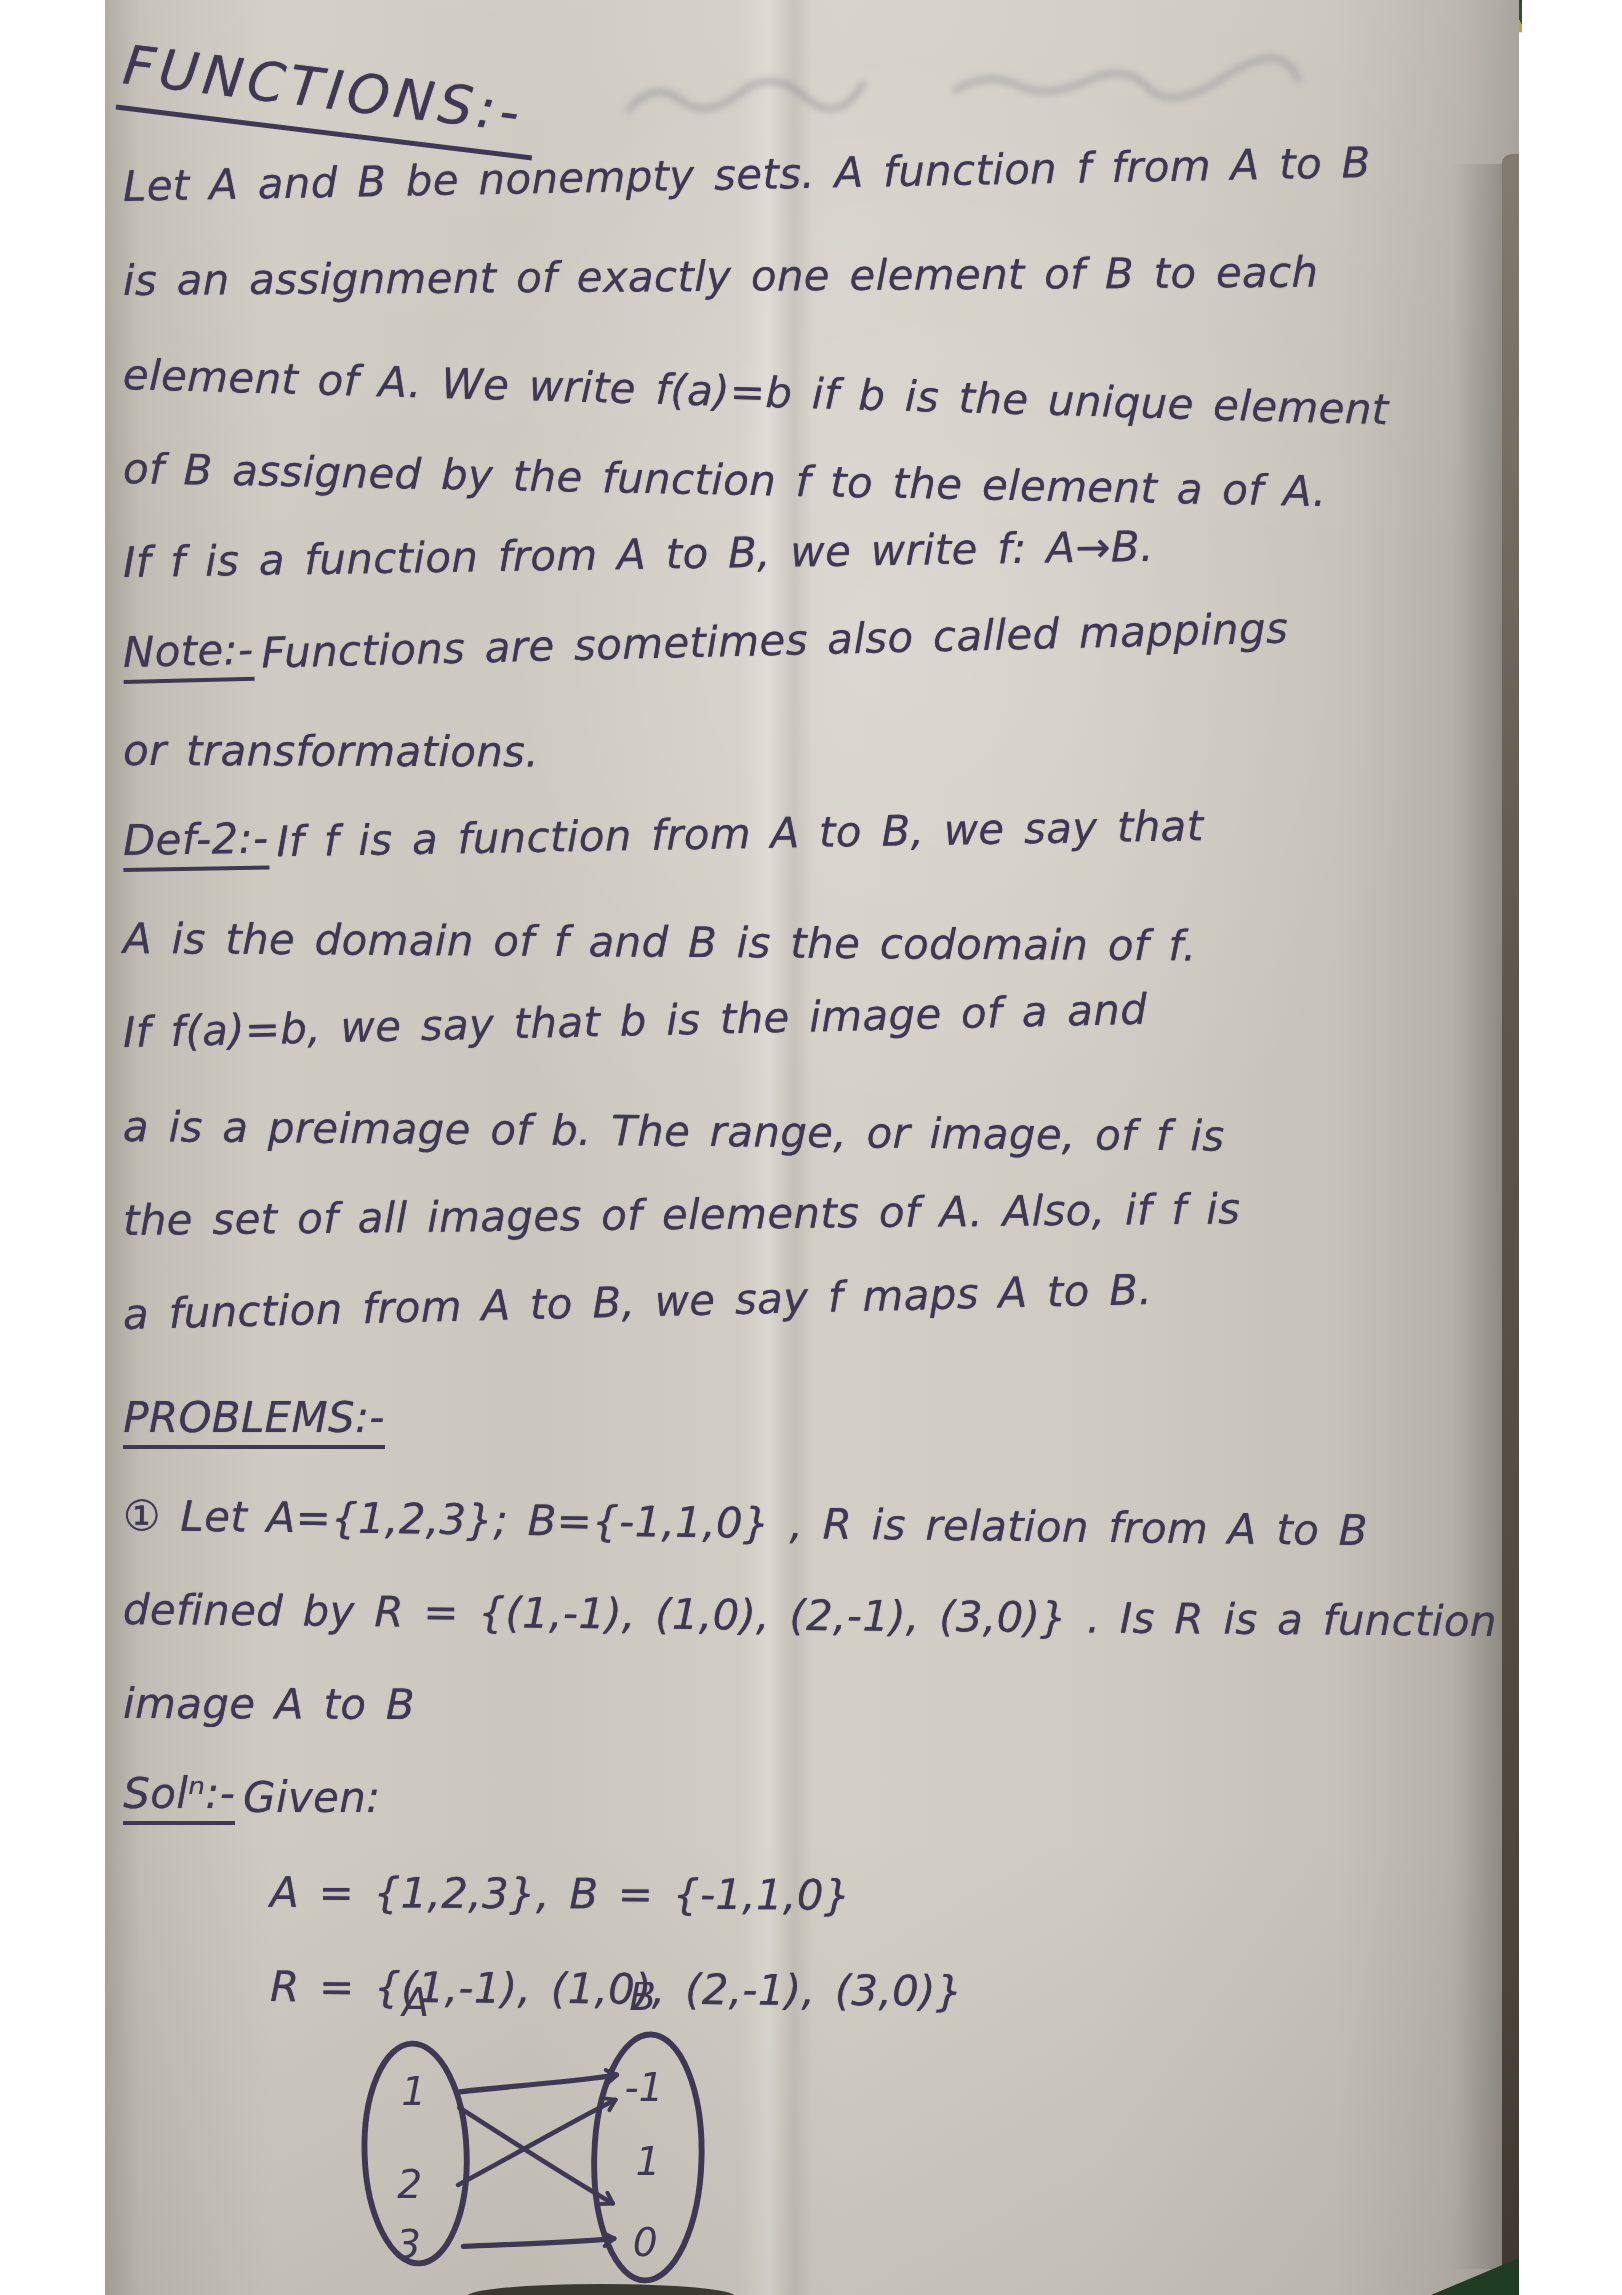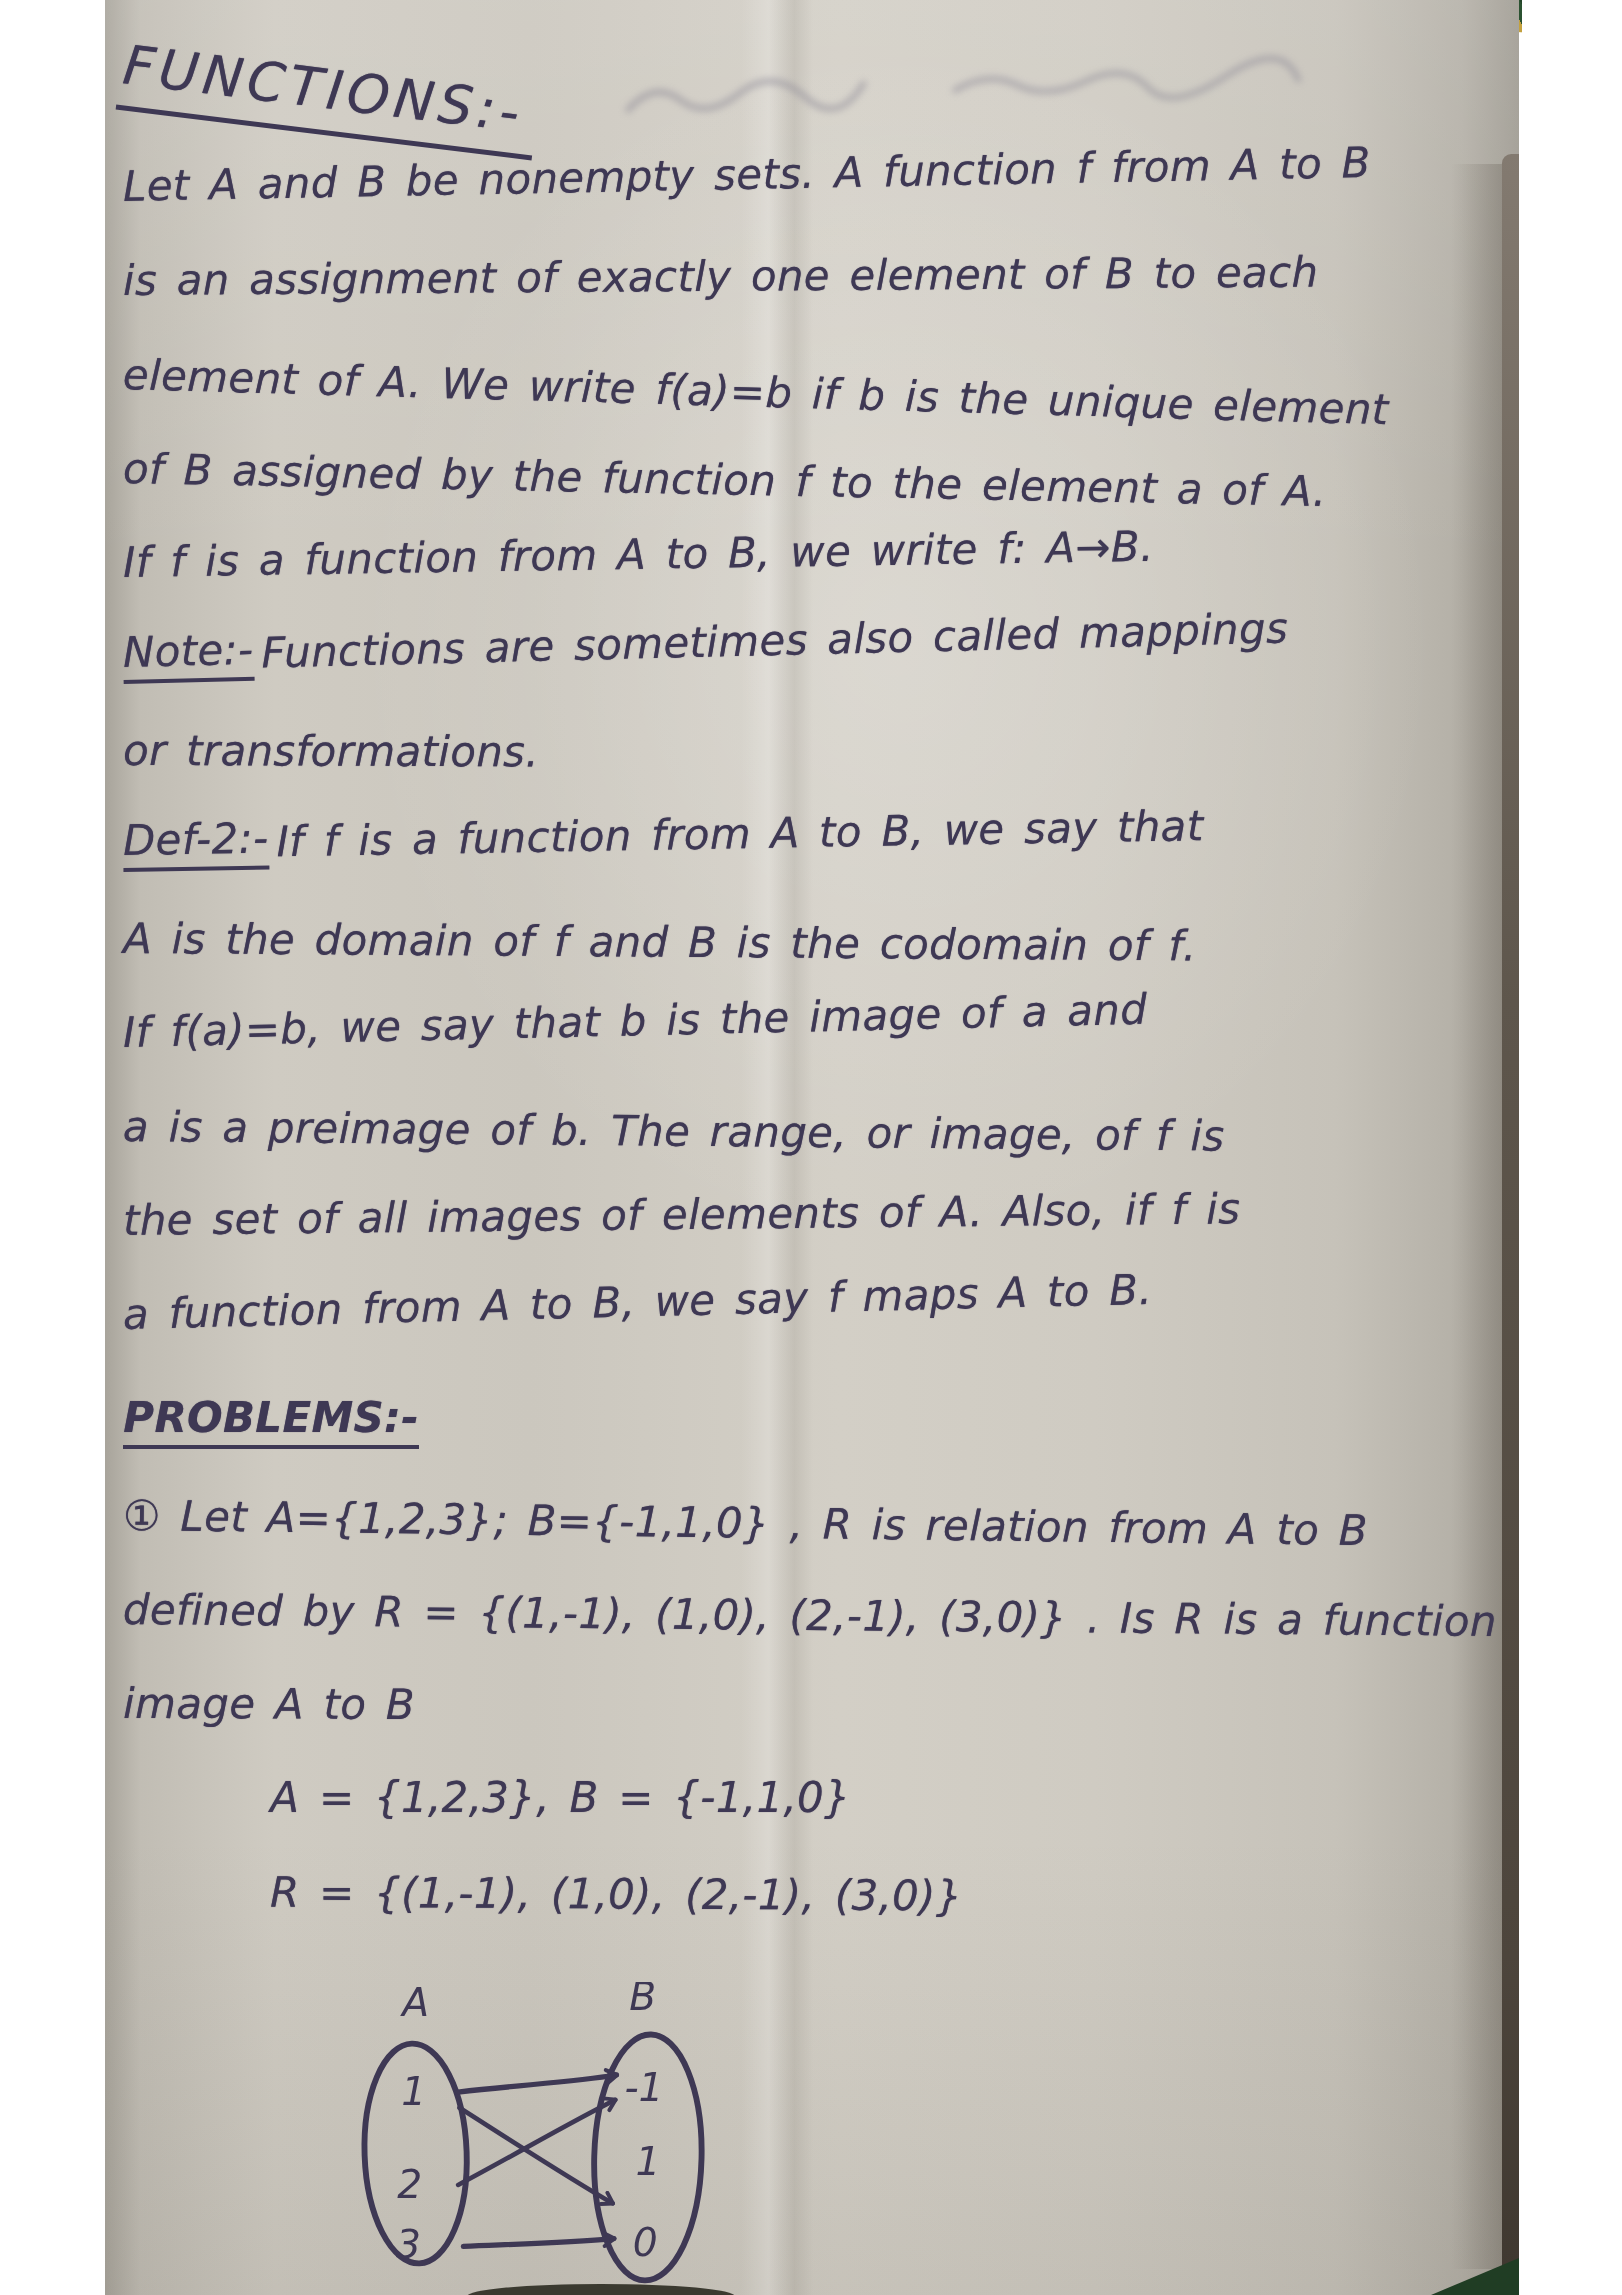--- a/index.html
+++ b/index.html
@@ -106,21 +106,21 @@
   .line:nth-child(4){transform:rotate(1.1deg);}
   .line:nth-child(5){transform:rotate(-0.9deg);}
   .line:nth-child(6){transform:rotate(-1.4deg);}
   .line:nth-child(7){transform:rotate(0.2deg);}
   .line:nth-child(8){transform:rotate(-1.0deg);}
   .line:nth-child(9){transform:rotate(0.4deg);}
   .line:nth-child(10){transform:rotate(-1.3deg);}
   .line:nth-child(11){transform:rotate(0.5deg);}
   .line:nth-child(12){transform:rotate(-0.6deg);}
   .line:nth-child(13){transform:rotate(-1.4deg);}
-  .line:nth-child(14){transform:rotate(0deg);margin-top:13px;font-weight:bold;}
+  .line:nth-child(14){transform:rotate(0deg);margin-top:13px;}
   .line:nth-child(15){transform:rotate(0.7deg);}
   .line:nth-child(16){transform:rotate(0.5deg);}
   .line:nth-child(17){transform:rotate(0.2deg);}
   .line:nth-child(19){transform:rotate(0.3deg);}
   .line:nth-child(20){transform:rotate(0.4deg);}
   
   .diagram{
     position:absolute;left:255px;top:1982px;width:458px;height:311px;
   }
   .diagram text{
@@ -196,20 +196,24 @@
         <span class="useg">PROBLEMS:-</span>
       </div>
       <div class="line">
         <span>① Let A={1,2,3}; B={-1,1,0} , R is relation from A to B</span>
       </div>
       <div class="line">
         <span>defined by R = {(1,-1), (1,0), (2,-1), (3,0)} . Is R is a function</span>
       </div>
       <div class="line">
         <span>image A to B</span>
+      </div>
+      <div class="line">
+        <span class="useg">Solⁿ:-</span>
+        <span>Given:</span>
       </div>
       <div class="line indent">
         <span>A = {1,2,3}, B = {-1,1,0}</span>
       </div>
       <div class="line indent">
         <span>R = {(1,-1), (1,0), (2,-1), (3,0)}</span>
       </div>
     </div>
 
   <div class="diagram">

